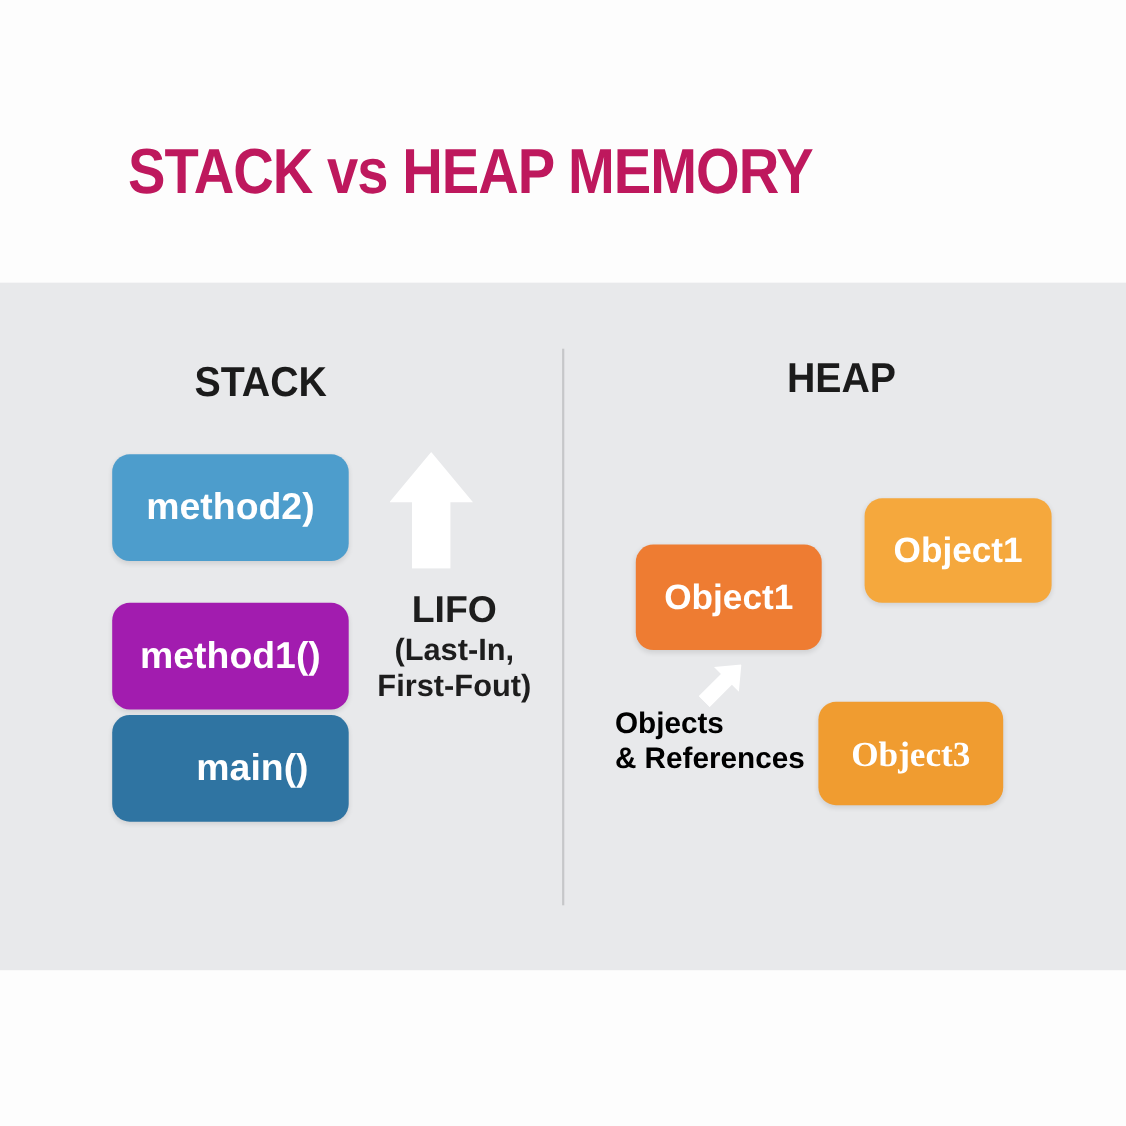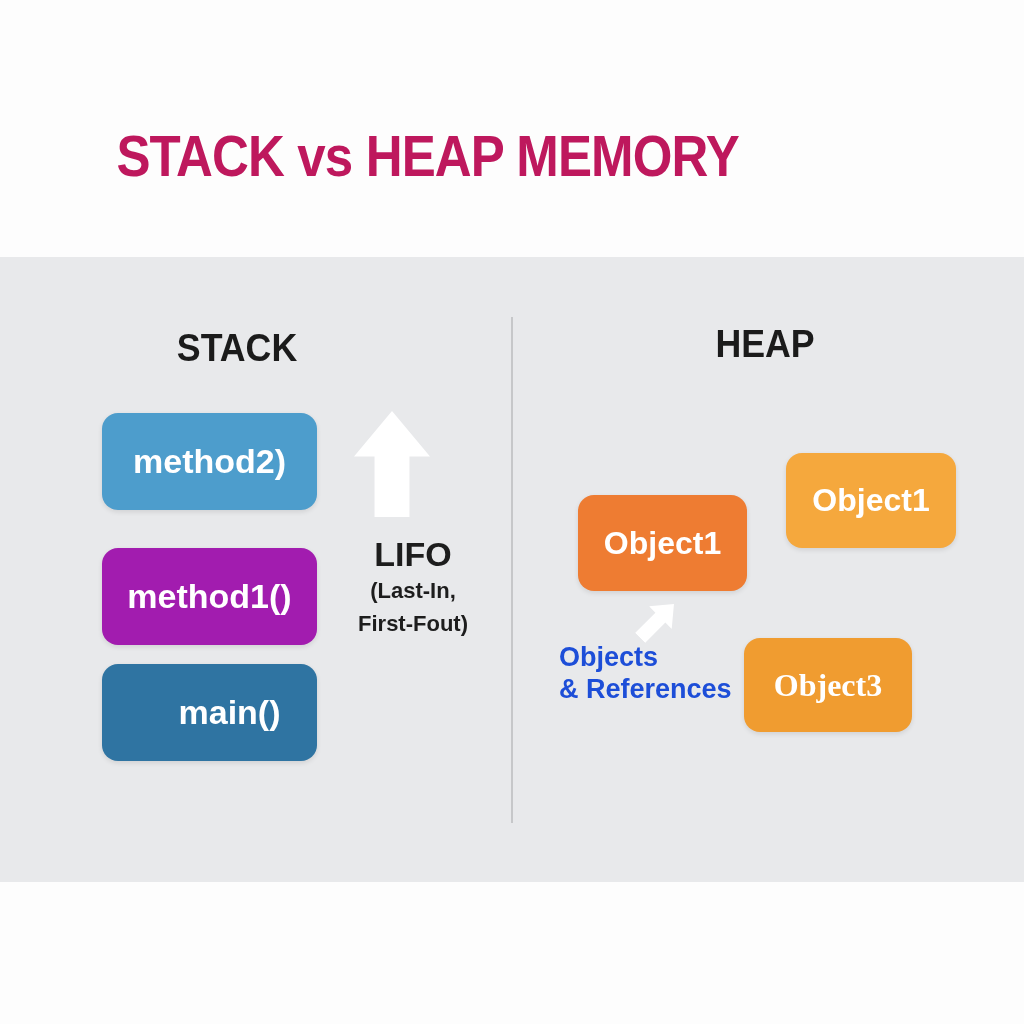--- a/index.html
+++ b/index.html
@@ -73,21 +73,21 @@
     align-items: center;
     justify-content: center;
     color: #ffffff;
     font-size: 34px;
     font-weight: bold;
     box-shadow: 0 2px 5px rgba(0,0,0,0.10);
     white-space: nowrap;
   }
   .frame-0 { top: 413px; background: #4d9dcc; }
   .frame-1 { top: 548px; background: #a21caf; }
-  .frame-2 { top: 664px; background: #2f74a2; padding-left: 40px; }
+  .frame-2 { top: 650px; background: #2f74a2; padding-left: 40px; }
   
   .up-arrow {
     position: absolute;
     left: 354px;
     top: 411px;
     width: 76px;
     height: 106px;
     background: #ffffff;
     clip-path: polygon(50% 0%, 100% 43%, 73% 43%, 73% 100%, 27% 100%, 27% 43%, 0% 43%);
   }
@@ -101,21 +101,21 @@
     color: #1d1d1d;
     white-space: nowrap;
     margin-left: 15px;
   }
   .lifo-acronym {
     font-size: 34px;
     font-weight: bold;
     line-height: 40px;
   }
   .lifo-sub {
-    font-size: 22px;
+    font-size: 28px;
     font-weight: bold;
     line-height: 33px;
   }
   
   .heap-obj {
     position: absolute;
     border-radius: 16px;
     display: flex;
     align-items: center;
     justify-content: center;
@@ -137,21 +137,21 @@
     height: 48px;
     background: #ffffff;
     clip-path: polygon(50% 0%, 100% 40%, 72% 40%, 72% 100%, 28% 100%, 28% 40%, 0% 40%);
     transform: rotate(45deg);
   }
   
   .heap-annotation {
     position: absolute;
     left: 559px;
     top: 641px;
-    color: #1d4ed8;
+    color: #000000;
     font-size: 27px;
     font-weight: bold;
     line-height: 32px;
     white-space: nowrap;
   }
 </style>
 </head>
 <body>
 
 <div class="canvas">

